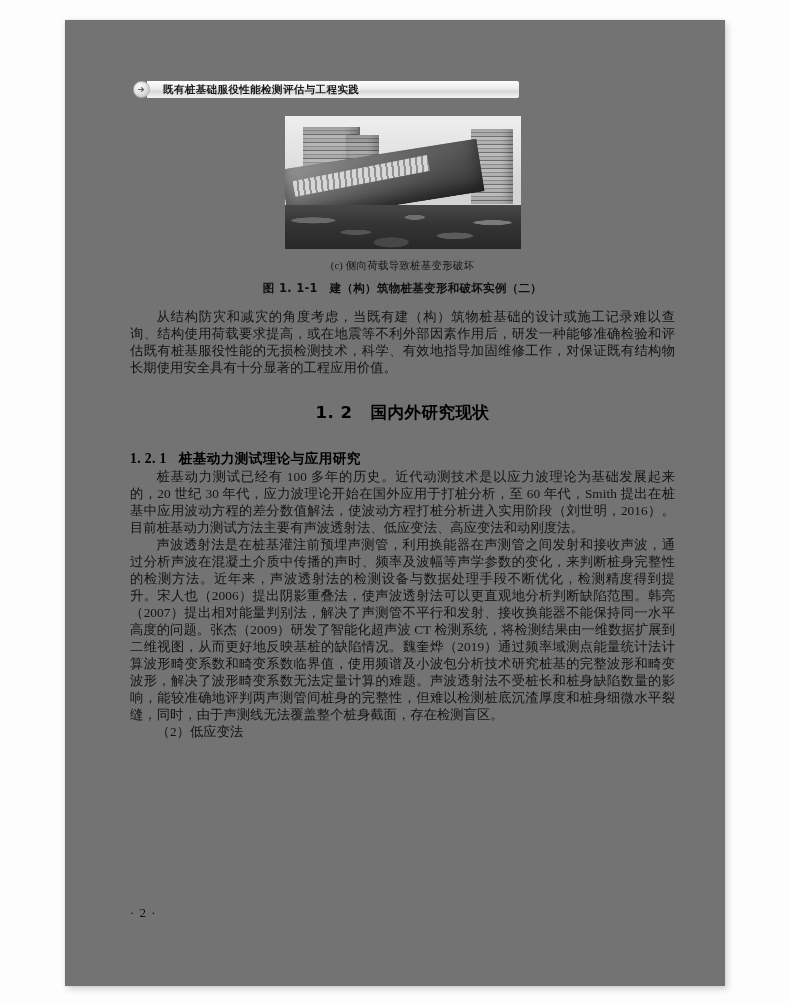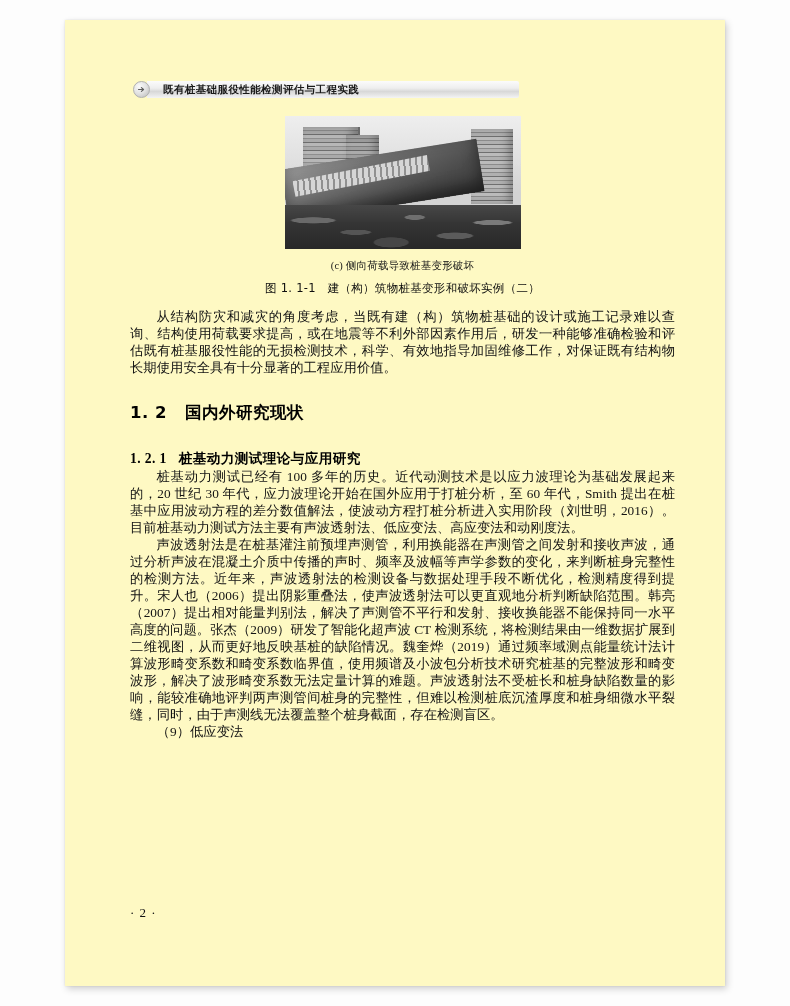--- a/index.html
+++ b/index.html
@@ -18,21 +18,21 @@
     position: absolute;
     inset: 0;
     background: #fdfdfd;
   }
   .page {
     position: absolute;
     left: 65px;
     top: 20px;
     width: 660px;
     height: 966px;
-    background: #fef9c3;
+    background: #737373;
     box-shadow: 2px 3px 7px rgba(0,0,0,0.18), 0 0 2px rgba(0,0,0,0.10);
   }
   .page-inner {
     position: absolute;
     left: 65px;
     top: 60px;
     width: 545px;
     height: 870px;
   }
 
@@ -146,21 +146,21 @@
     margin-top: 6px;
     font-family: "Liberation Serif", "DejaVu Serif", serif;
     font-size: 10.5px;
     color: #161616;
     letter-spacing: 0.2px;
   }
   .fig-caption {
     margin-top: 8px;
     font-family: "DejaVu Sans", "Liberation Sans", sans-serif;
     font-size: 11.5px;
-    font-weight: normal;
+    font-weight: bold;
     color: #0e0e0e;
     letter-spacing: 0.3px;
   }
 
   
   p.body {
     margin: 0;
     font-size: 13.3px;
     line-height: 17px;
     color: #131313;
@@ -171,20 +171,21 @@
   p.indent { text-indent: 2em; }
   p.first  { margin-top: 12px; }
 
   h2.sec {
     margin: 26px 0 0 0;
     font-family: "DejaVu Sans", "Liberation Sans", sans-serif;
     font-size: 16.5px;
     font-weight: bold;
     color: #000;
     letter-spacing: 0.5px;
+    text-align: center;
   }
   h2.sec .num { margin-right: 18px; }
 
   h3.sub {
     margin: 26px 0 0 0;
     font-family: Liberation Serif, serif;
     font-size: 13.6px;
     font-weight: bold;
     color: #000;
     letter-spacing: 0.4px;
@@ -233,19 +234,19 @@
         <div class="fig-sublabel">(c) 侧向荷载导致桩基变形破坏</div>
         <div class="fig-caption">图 1. 1-1　建（构）筑物桩基变形和破坏实例（二）</div>
       </div>
 
       <div id="flow">
           <p class="body indent first">从结构防灾和减灾的角度考虑，当既有建（构）筑物桩基础的设计或施工记录难以查询、结构使用荷载要求提高，或在地震等不利外部因素作用后，研发一种能够准确检验和评估既有桩基服役性能的无损检测技术，科学、有效地指导加固维修工作，对保证既有结构物长期使用安全具有十分显著的工程应用价值。</p>
           <h2 class="sec"><span class="num">1. 2</span><span>国内外研究现状</span></h2>
           <h3 class="sub"><span class="num">1. 2. 1</span><span>桩基动力测试理论与应用研究</span></h3>
           <p class="body indent">桩基动力测试已经有 100 多年的历史。近代动测技术是以应力波理论为基础发展起来的，20 世纪 30 年代，应力波理论开始在国外应用于打桩分析，至 60 年代，Smith 提出在桩基中应用波动方程的差分数值解法，使波动方程打桩分析进入实用阶段（刘世明，2016）。目前桩基动力测试方法主要有声波透射法、低应变法、高应变法和动刚度法。</p>
           <p class="body indent">声波透射法是在桩基灌注前预埋声测管，利用换能器在声测管之间发射和接收声波，通过分析声波在混凝土介质中传播的声时、频率及波幅等声学参数的变化，来判断桩身完整性的检测方法。近年来，声波透射法的检测设备与数据处理手段不断优化，检测精度得到提升。宋人也（2006）提出阴影重叠法，使声波透射法可以更直观地分析判断缺陷范围。韩亮（2007）提出相对能量判别法，解决了声测管不平行和发射、接收换能器不能保持同一水平高度的问题。张杰（2009）研发了智能化超声波 CT 检测系统，将检测结果由一维数据扩展到二维视图，从而更好地反映基桩的缺陷情况。魏奎烨（2019）通过频率域测点能量统计法计算波形畸变系数和畸变系数临界值，使用频谱及小波包分析技术研究桩基的完整波形和畸变波形，解决了波形畸变系数无法定量计算的难题。声波透射法不受桩长和桩身缺陷数量的影响，能较准确地评判两声测管间桩身的完整性，但难以检测桩底沉渣厚度和桩身细微水平裂缝，同时，由于声测线无法覆盖整个桩身截面，存在检测盲区。</p>
-          <p class="body indent">（9）低应变法</p>
+          <p class="body indent">（2）低应变法</p>
         </div>
 
     </div>
     <div class="folio">· 2 ·</div>
   </div>
 </div>
 
 </body></html>

